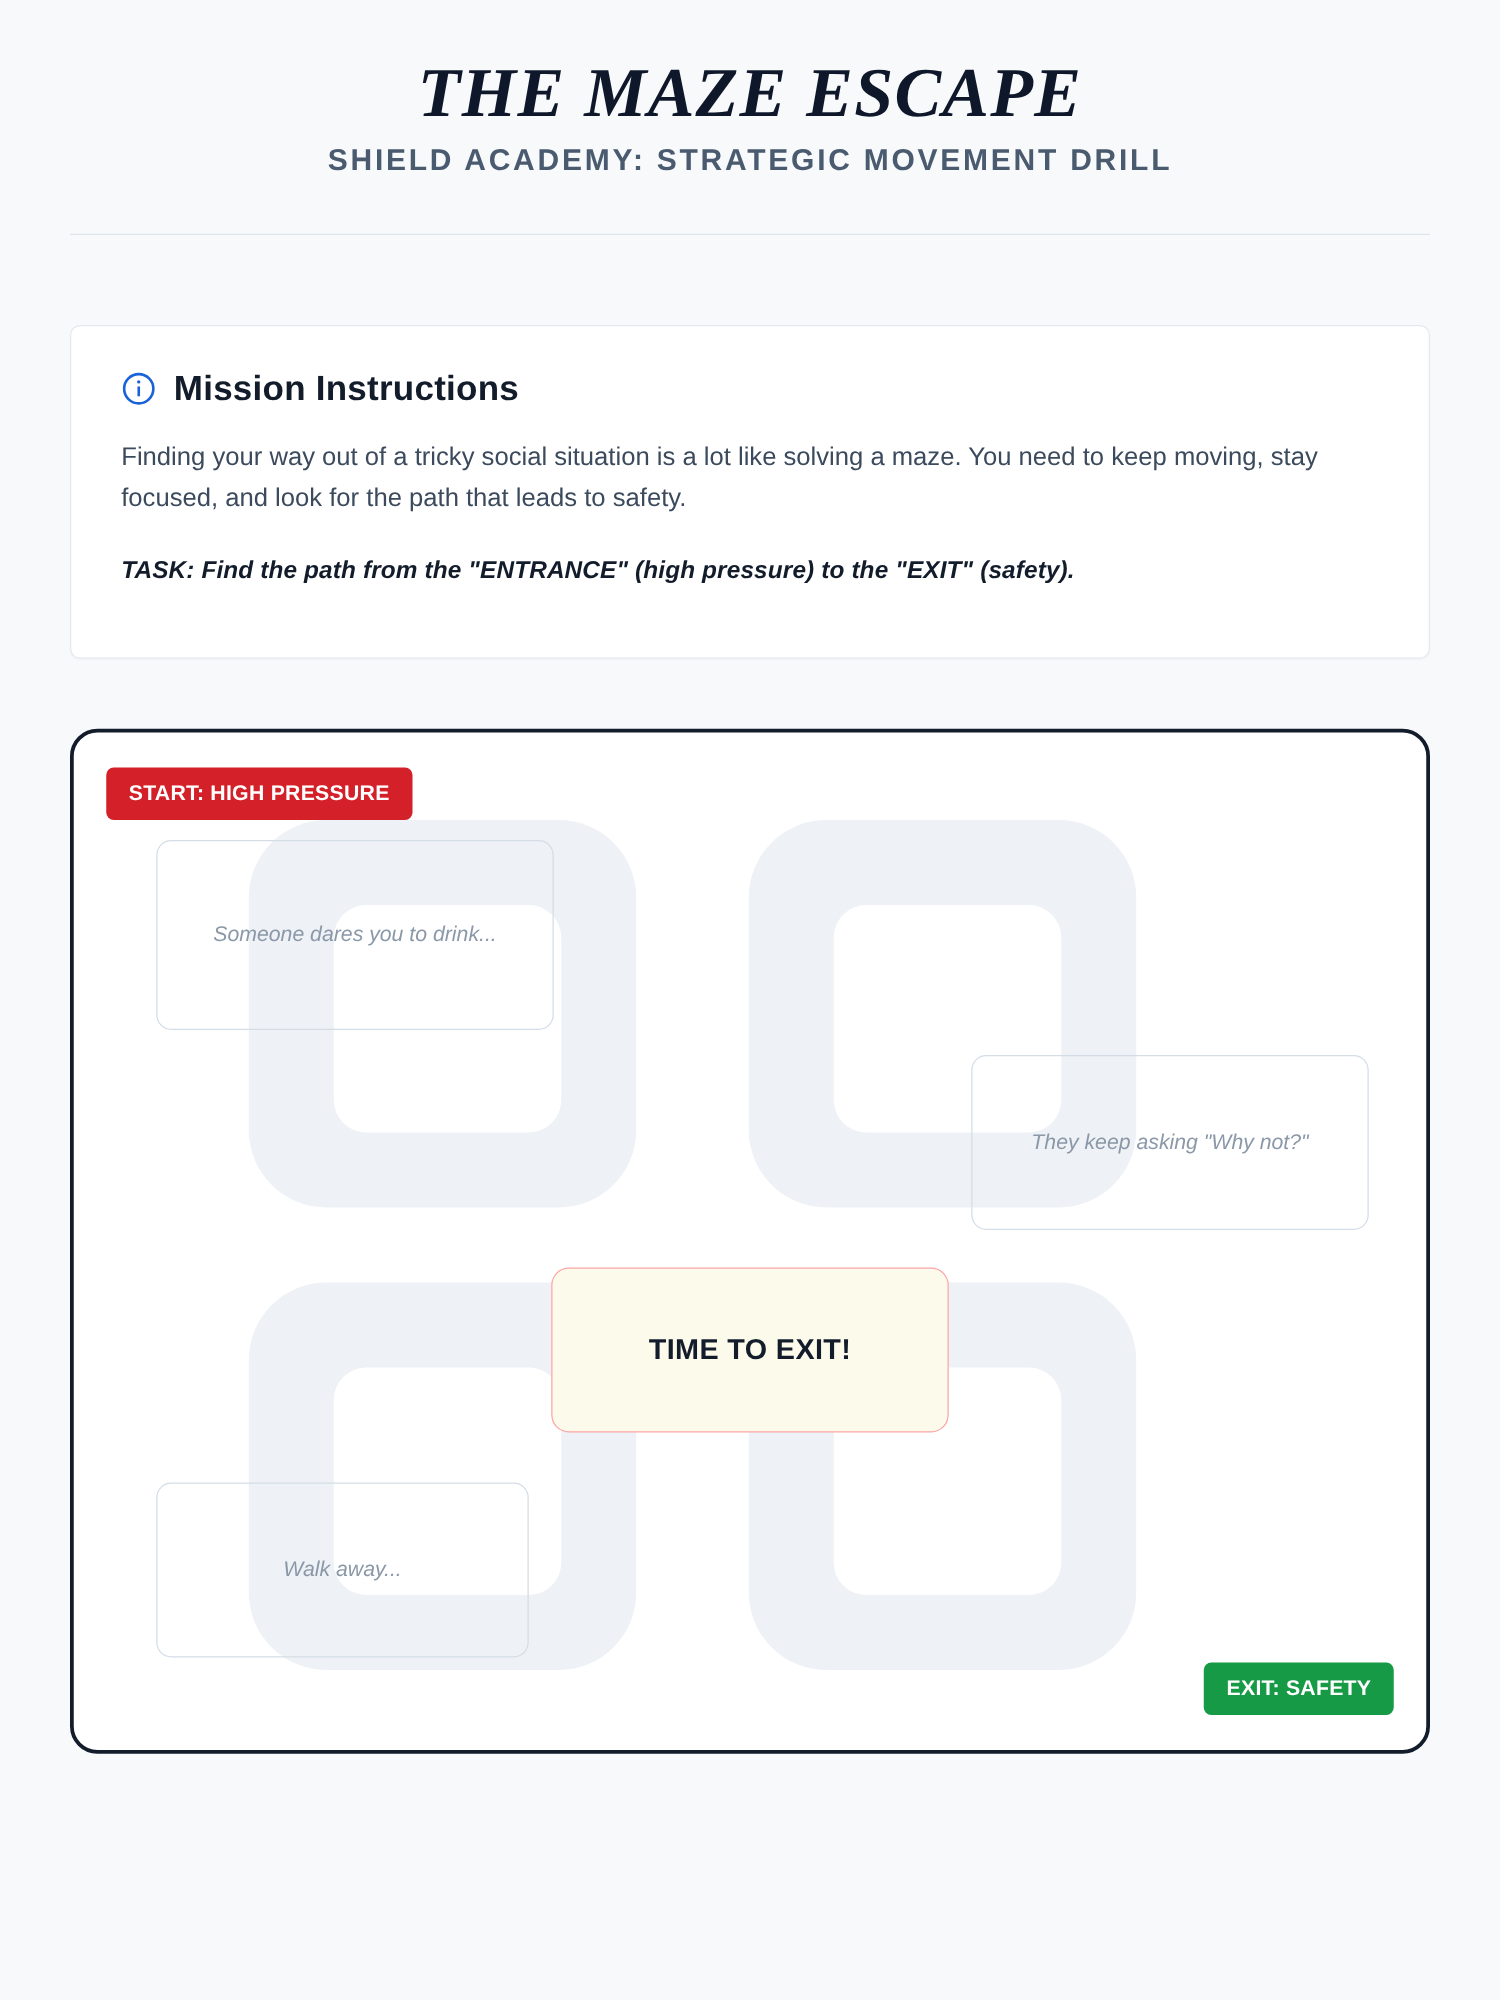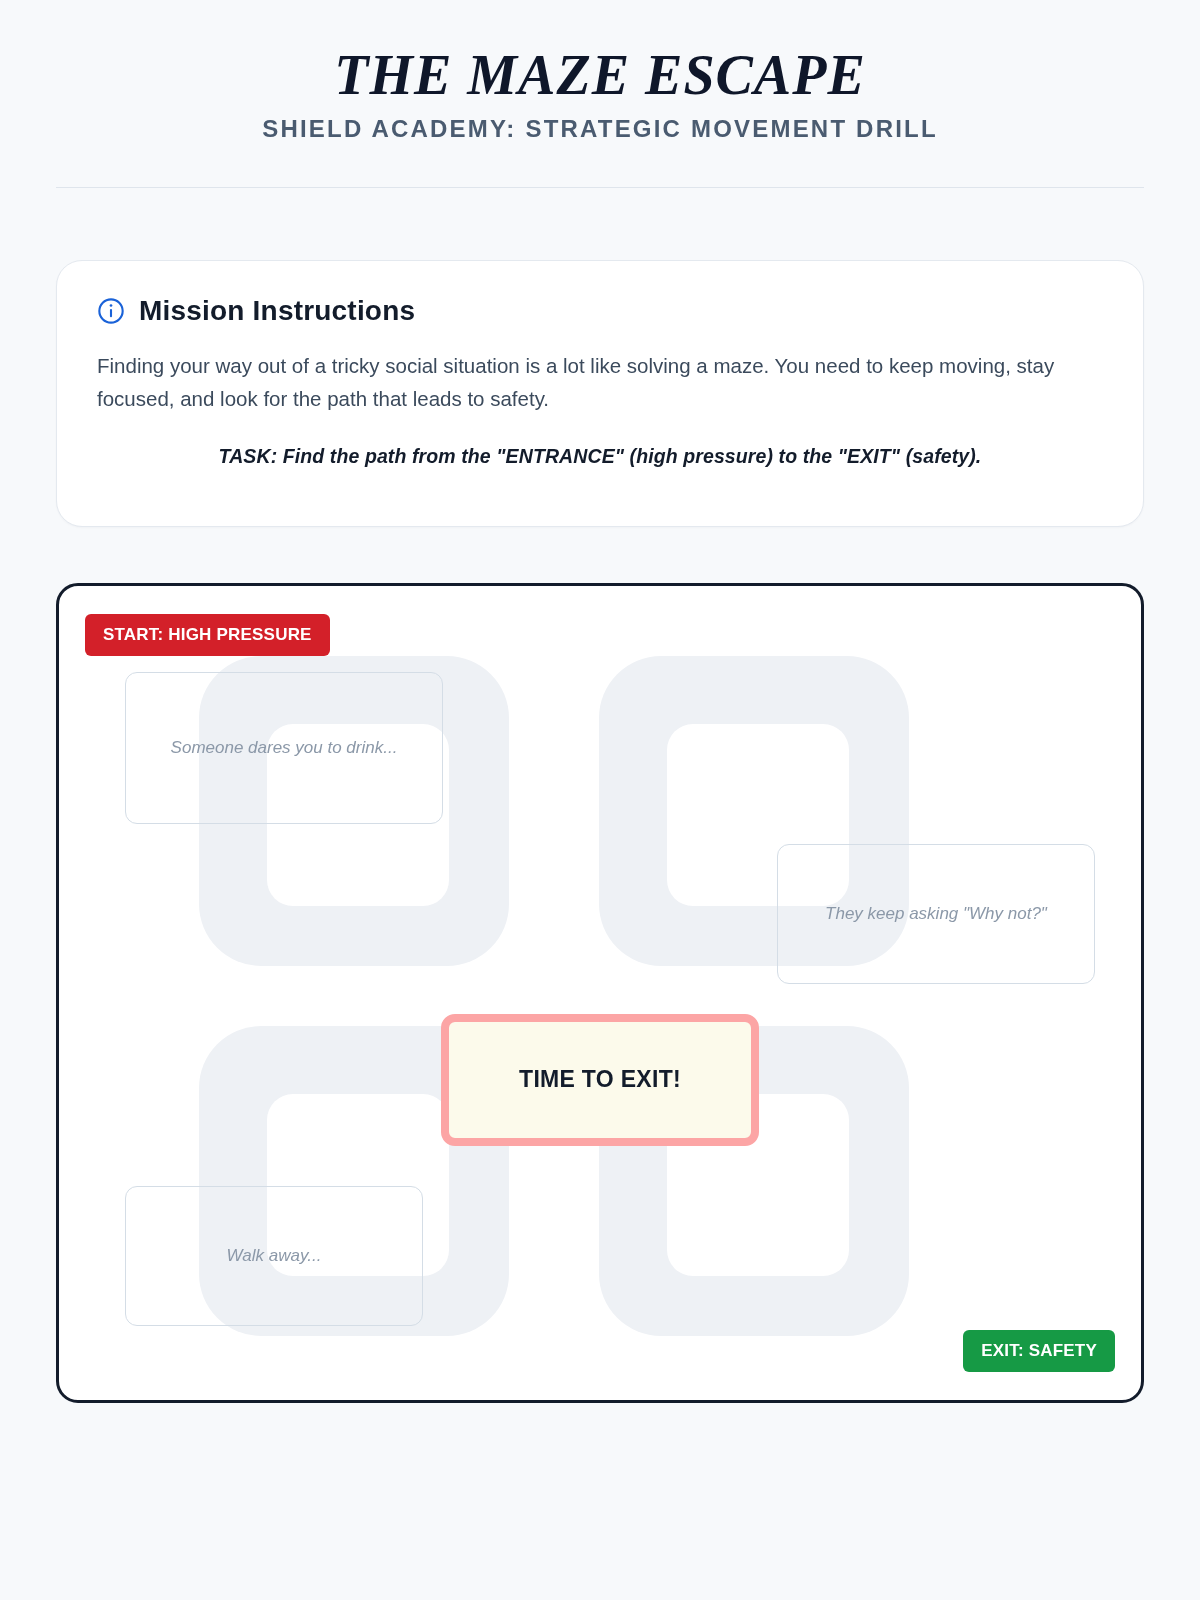--- a/index.html
+++ b/index.html
@@ -42,21 +42,21 @@
     height: 1px;
     background: #dfe5ec;
     margin: 44px 0 0 0;
   }
 
   
   .instructions {
     margin-top: 72px;
     background: #ffffff;
     border: 1px solid #e4e9ef;
-    border-radius: 26px;
+    border-radius: 8px;
     padding: 34px 40px 38px 40px;
     box-shadow: 0 1px 2px rgba(20,30,50,0.03);
   }
   .instr-head {
     display: flex;
     align-items: center;
     gap: 14px;
     margin-bottom: 22px;
   }
   .info-icon {
@@ -76,21 +76,20 @@
     color: #3b4a5c;
     margin: 0;
   }
   .instr-task {
     margin-top: 30px;
     font-size: 19.5px;
     font-weight: bold;
     font-style: italic;
     color: #131c2b;
     letter-spacing: 0.1px;
-    text-align: center;
   }
 
   
   .maze {
     margin-top: 56px;
     position: relative;
     height: 820px;
     background: #ffffff;
     border: 3px solid #131c2b;
     border-radius: 22px;
@@ -141,21 +140,21 @@
   .node-c { left: 66px;  top: 600px; width: 298px; height: 140px; }
 
   .node-center {
     position: absolute;
     left: 50%;
     transform: translateX(-50%);
     top: 428px;
     width: 318px;
     height: 132px;
     background: #fcfaeb;
-    border: 8px solid #fca5a5;
+    border: 1px solid #fca5a5;
     border-radius: 14px;
     display: flex;
     align-items: center;
     justify-content: center;
     font-size: 23px;
     font-weight: bold;
     font-style: normal;
     color: #131c2b;
     letter-spacing: 0.3px;
   }

